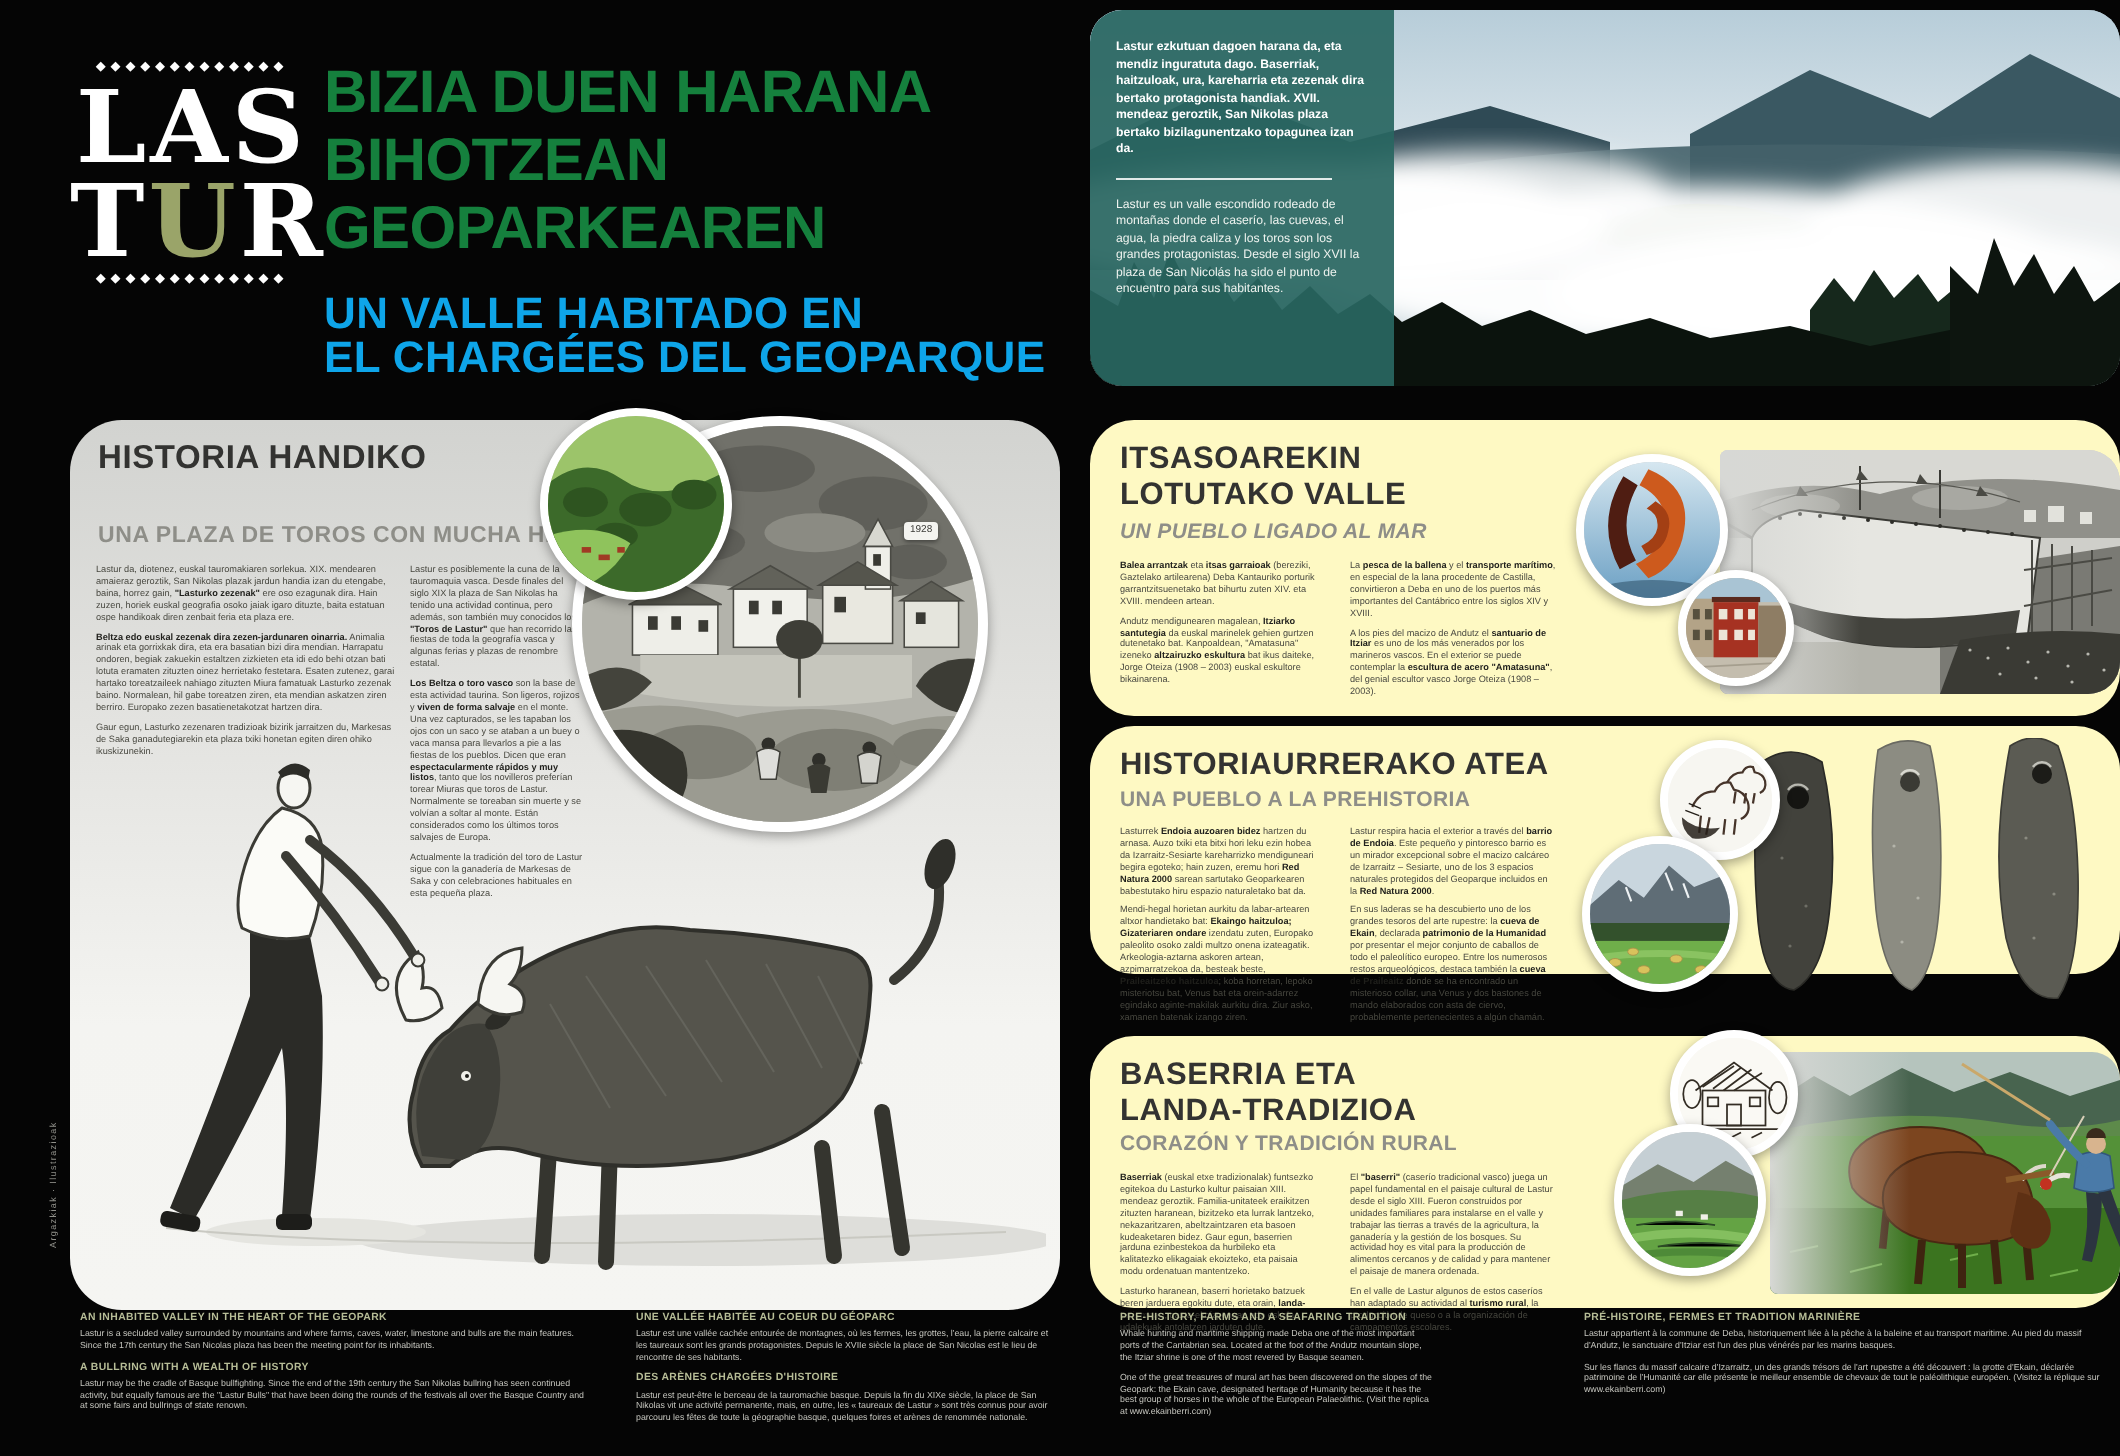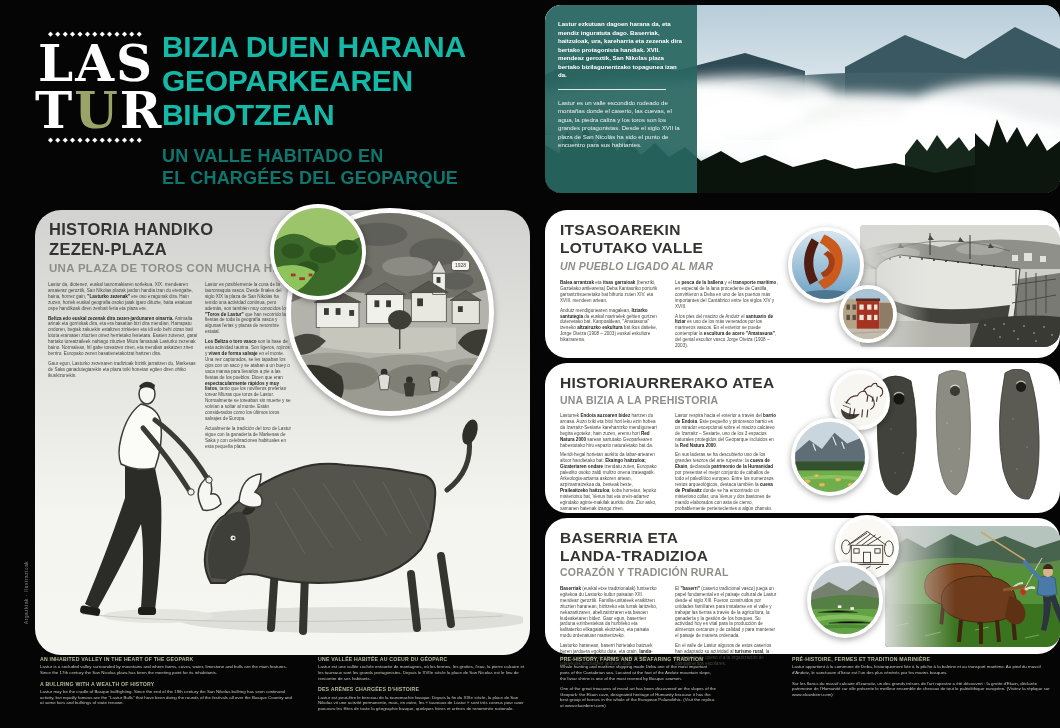--- a/index.html
+++ b/index.html
@@ -5,40 +5,40 @@
   html,body{margin:0;padding:0;background:#000;}
   .page{position:relative;width:1060px;height:728px;background:#050505;overflow:hidden;
         font-family:"Liberation Sans",sans-serif;}
 
   
   .logo{position:absolute;left:35px;top:28px;width:122px;text-align:center;}
   .logo-diamonds{font-size:6.5px;letter-spacing:2.4px;color:#fff;line-height:8px;margin:2px 0;white-space:nowrap;overflow:hidden;}
   .logo-word{font-family:"DejaVu Serif",serif;font-weight:bold;font-size:50px;line-height:47px;color:#fff;letter-spacing:2px;}
   .logo-u{color:#9aa469;}
   .title{position:absolute;left:162px;top:30px;margin:0;font-size:30px;line-height:34px;
-         font-weight:800;color:#14b8a6;letter-spacing:-0.3px;}
+         font-weight:800;color:#15803d;letter-spacing:-0.3px;}
   .title span{display:block;}
-  .subtitle{position:absolute;left:162px;top:146px;font-size:18px;line-height:21.5px;
-            font-weight:700;color:#0f766e;letter-spacing:0.2px;}
+  .subtitle{position:absolute;left:162px;top:146px;font-size:22px;line-height:21.5px;
+            font-weight:700;color:#0ea5e9;letter-spacing:0.2px;}
   .subtitle span{display:block;}
 
   
   .intro-photo{position:absolute;left:545px;top:5px;width:515px;height:188px;border-radius:16px;overflow:hidden;background:#9db4c2;}
   .intro-photo svg{display:block;}
   .intro-overlay{position:absolute;left:0;top:0;bottom:0;width:152px;background:rgba(41,102,97,0.93);
                  border-radius:16px 0 0 16px;padding:15px 12px 0 13px;box-sizing:border-box;}
   .intro-eu{margin:0;font-size:6.1px;line-height:1.4;color:#fff;font-weight:bold;}
   .intro-divider{border-top:1px solid rgba(255,255,255,.85);width:85%;margin:9px 0;}
   .intro-es{margin:0;font-size:6.1px;line-height:1.4;color:#eef3ef;}
 
   
   .main-panel{position:absolute;left:35px;top:210px;width:495px;height:445px;border-radius:26px;
               background:linear-gradient(180deg,#d2d3d0 0%,#e2e2df 32%,#f4f4f1 68%,#f5f5f2 100%);}
-  .side-panel{position:absolute;left:545px;width:515px;background:#ffffff;border-radius:22px;}
-  .s1{top:210px;height:148px;} .s2{top:363px;height:150px;} .s3{top:518px;height:136px;}
+  .side-panel{position:absolute;left:545px;width:515px;background:#fef9c3;border-radius:22px;}
+  .s1{top:210px;height:148px;} .s2{top:363px;height:124px;} .s3{top:518px;height:136px;}
 
   .panel-title{position:absolute;left:14px;top:10px;margin:0;font-size:16.5px;line-height:19.5px;
                font-weight:800;color:#333331;letter-spacing:0.3px;}
   .panel-title span{display:block;}
   .panel-sub{position:absolute;left:14px;top:52px;font-size:11.5px;font-weight:600;color:#8e8e88;letter-spacing:0.3px;}
 
   .side-title{position:absolute;left:15px;top:11px;margin:0;font-size:15.5px;line-height:18px;
               font-weight:800;color:#333331;letter-spacing:0.3px;}
   .side-title span{display:block;}
   .side-sub{position:absolute;left:15px;font-size:10.5px;font-weight:600;color:#8e8e88;letter-spacing:0.2px;}
@@ -96,22 +96,22 @@
 
   <div class="logo">
     <div class="logo-diamonds">◆◆◆◆◆◆◆◆◆◆◆◆◆</div>
     <div class="logo-word">LAS</div>
     <div class="logo-word"><span>T</span><span class="logo-u">U</span><span>R</span></div>
     <div class="logo-diamonds">◆◆◆◆◆◆◆◆◆◆◆◆◆</div>
   </div>
 
   <h1 class="title">
     <span>BIZIA DUEN HARANA</span>
+    <span>BIHOTZEAN</span>
     <span>GEOPARKEAREN</span>
-    <span>BIHOTZEAN</span>
   </h1>
   <div class="subtitle">
     <span>UN VALLE HABITADO EN</span>
     <span>EL CHARGÉES DEL GEOPARQUE</span>
   </div>
 
   <div class="intro-photo">
     <svg width="515" height="188" viewBox="0 0 515 188">
       <defs>
         <linearGradient id="sky" x1="0" y1="0" x2="0" y2="1">
@@ -143,21 +143,20 @@
     <div class="intro-overlay">
       <p class="intro-eu">Lastur ezkutuan dagoen harana da, eta mendiz inguratuta dago. Baserriak, haitzuloak, ura, kareharria eta zezenak dira bertako protagonista handiak. XVII. mendeaz geroztik, San Nikolas plaza bertako bizilagunentzako topagunea izan da.</p>
       <div class="intro-divider"></div>
       <p class="intro-es">Lastur es un valle escondido rodeado de montañas donde el caserío, las cuevas, el agua, la piedra caliza y los toros son los grandes protagonistas. Desde el siglo XVII la plaza de San Nicolás ha sido el punto de encuentro para sus habitantes.</p>
     </div>
   </div>
 
   <section class="main-panel">
     <h2 class="panel-title">
       <span>HISTORIA HANDIKO</span>
-      <span>ZEZEN-PLAZA</span>
     </h2>
     <div class="panel-sub">UNA PLAZA DE TOROS CON MUCHA HISTORIA</div>
 
     <div class="illustration">
       <svg width="480" height="272" viewBox="0 0 480 272">
         <ellipse cx="310" cy="242" rx="175" ry="13" fill="#dededa"></ellipse>
         <ellipse cx="115" cy="238" rx="55" ry="7" fill="#e5e5e0"></ellipse>
         <path d="M40,236 q140,14 420,2" stroke="#c9c9c2" stroke-width="1" fill="none"></path>
 
         <g>
@@ -420,21 +419,21 @@
         <path d="M0,52 L58,49" stroke="#a59e8e" stroke-width="1"></path>
       </svg>
     </div>
   </section>
 
   <section class="side-panel s2">
     <h2 class="side-title">
       <span>HISTORIAURRERAKO ATEA</span>
       <span></span>
     </h2>
-    <div class="side-sub">UNA BIZIA A LA PREHISTORIA</div>
+    <div class="side-sub">UNA PUEBLO A LA PREHISTORIA</div>
 
     <div class="edge-photo stones-art">
       <svg width="197" height="138" viewBox="0 0 197 138">
         <g>
           <path d="M18,12 q14,-10 30,0 q8,36 4,72 q-3,34 -18,42 q-15,-2 -18,-34 q-4,-48 2,-80 z" fill="#42423c" stroke="#2a2a26" stroke-width=".8"></path>
           <circle cx="36" cy="30" r="5.5" fill="#151512"></circle>
           <path d="M31,26 a6,6 0 0 1 10,0" stroke="#b8b8b0" stroke-width="1.2" fill="none"></path>
           <circle cx="28" cy="60" r=".8" fill="#6e6e66"></circle>
             <circle cx="40" cy="84" r=".8" fill="#6e6e66"></circle>
             <circle cx="32" cy="104" r=".8" fill="#6e6e66"></circle>

